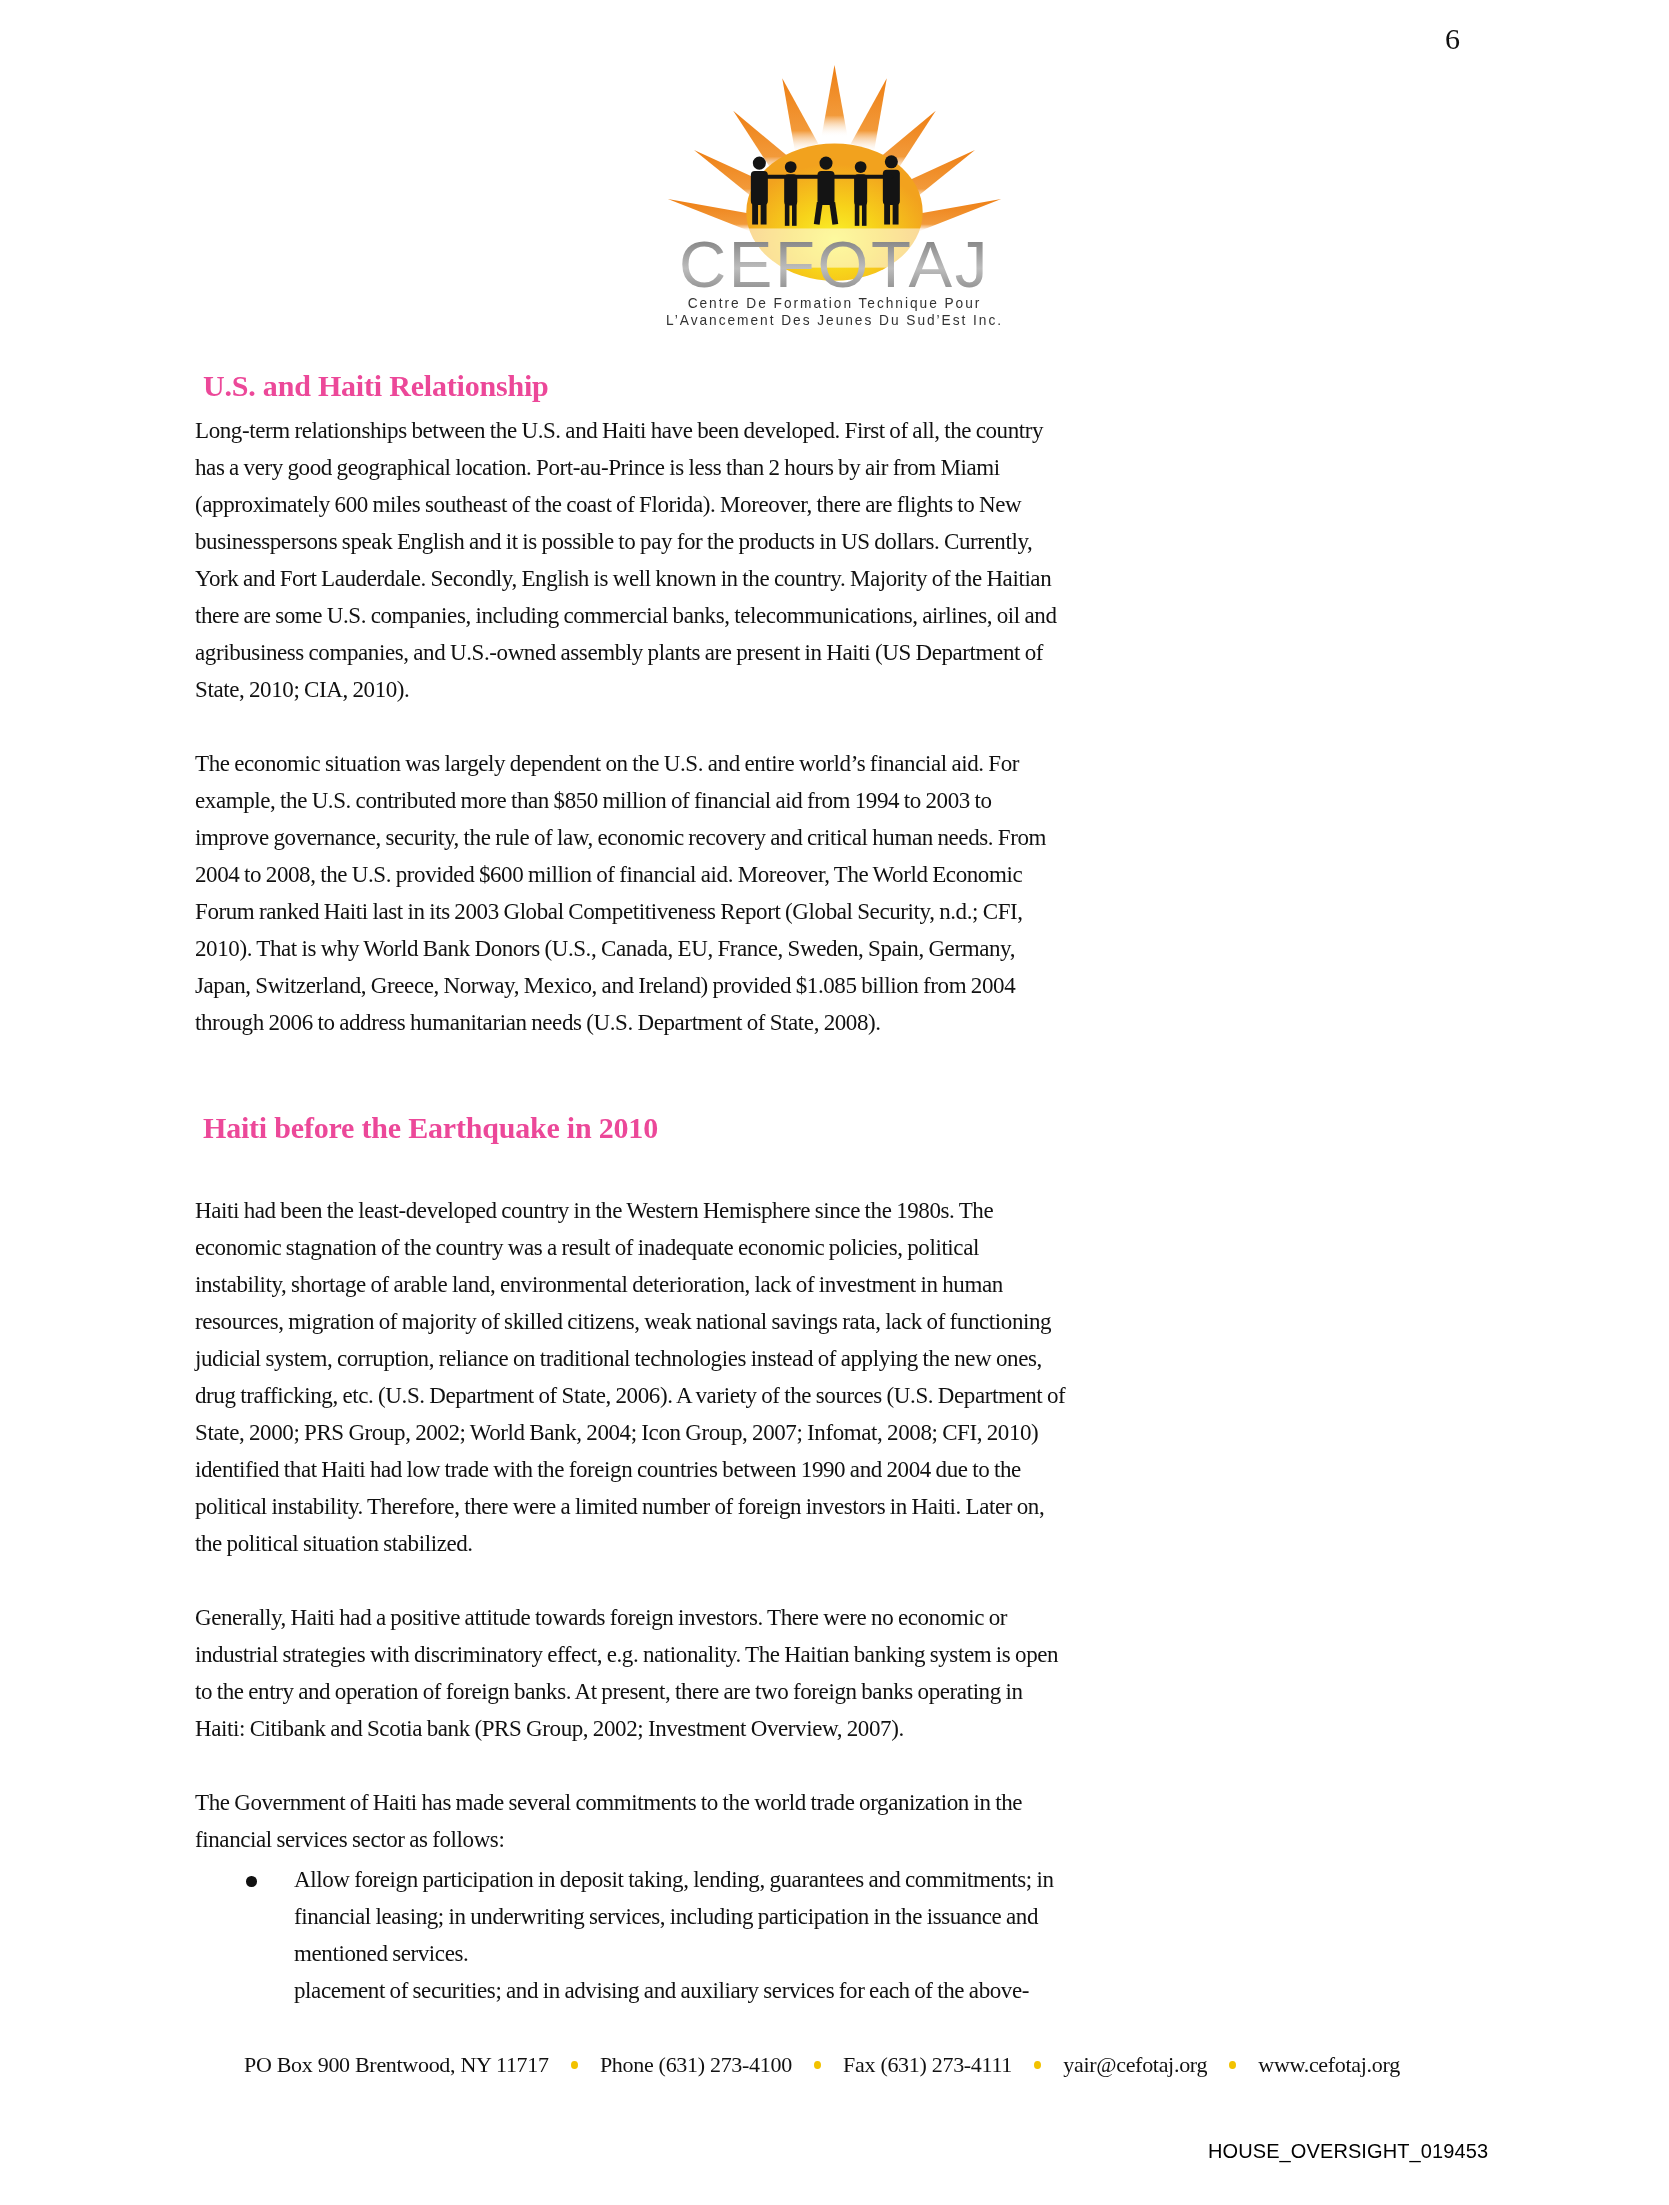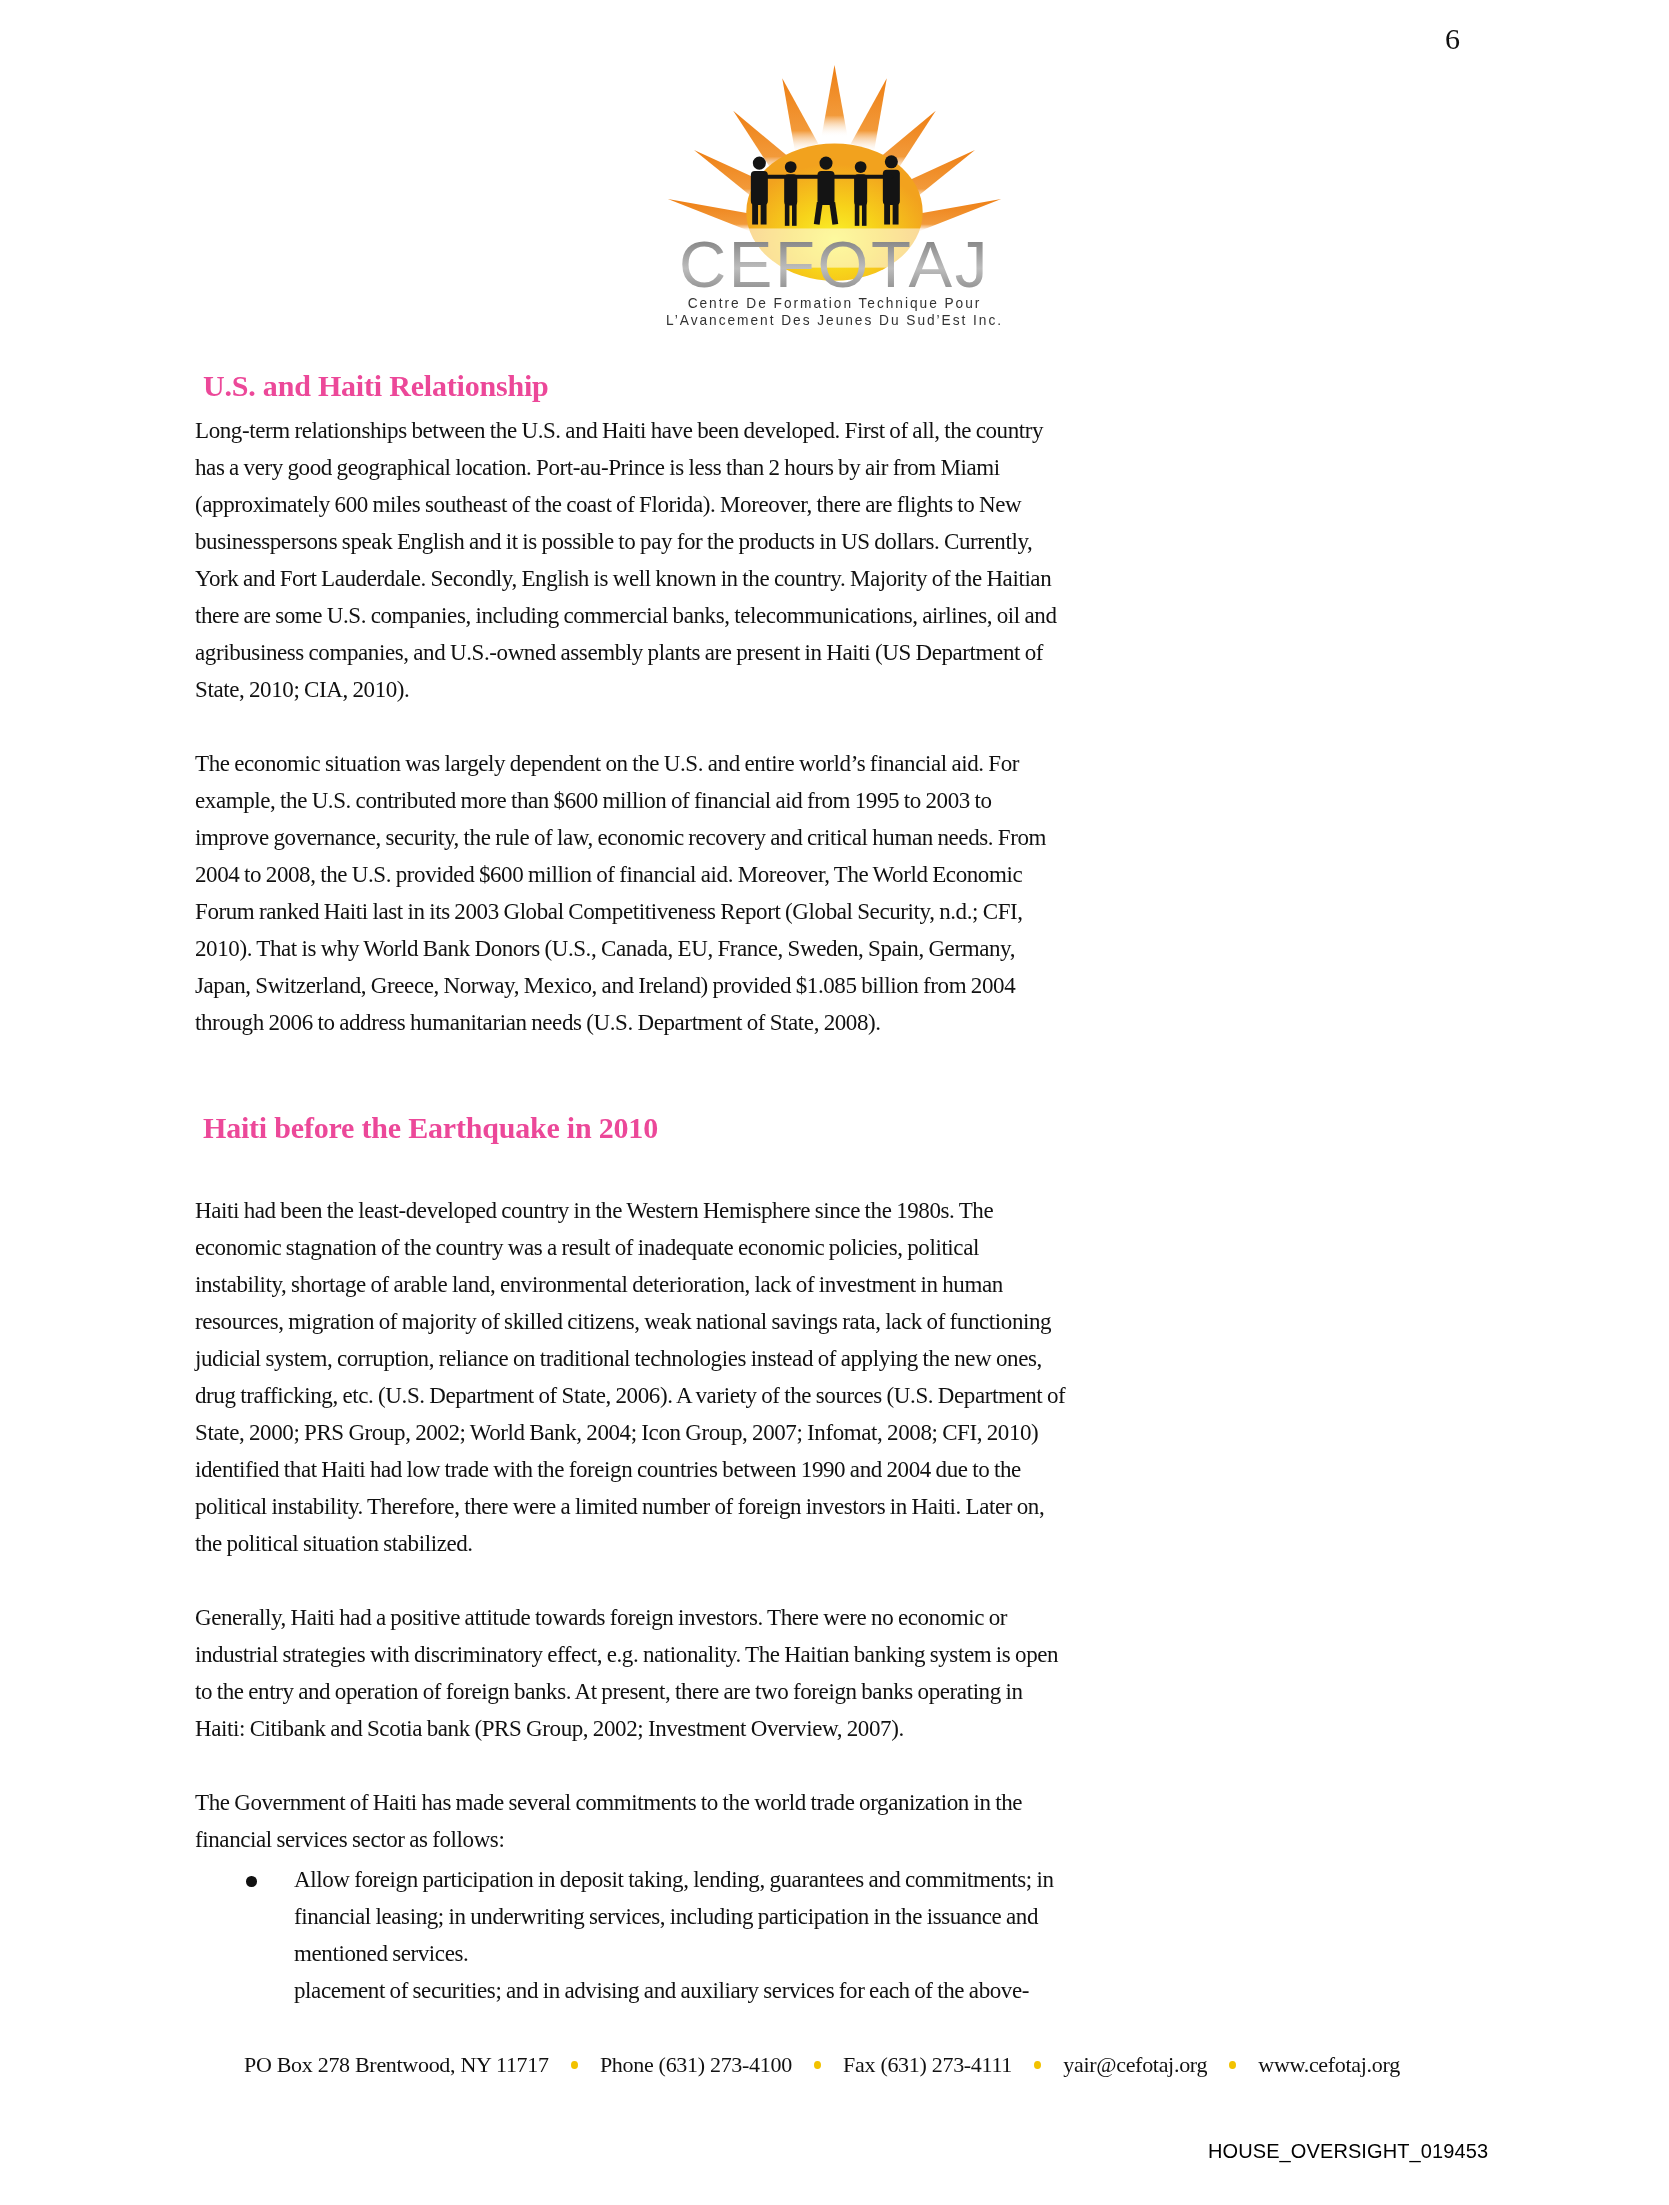--- a/index.html
+++ b/index.html
@@ -110,21 +110,21 @@
     <span class="line">(approximately 600 miles southeast of the coast of Florida). Moreover, there are flights to New</span>
     <span class="line">businesspersons speak English and it is possible to pay for the products in US dollars. Currently,</span>
     <span class="line">York and Fort Lauderdale. Secondly, English is well known in the country. Majority of the Haitian</span>
     <span class="line">there are some U.S. companies, including commercial banks, telecommunications, airlines, oil and</span>
     <span class="line">agribusiness companies, and U.S.-owned assembly plants are present in Haiti (US Department of</span>
     <span class="line">State, 2010; CIA, 2010).</span>
   </p>
   <div class="gap-small"></div>
   <p class="para">
     <span class="line">The economic situation was largely dependent on the U.S. and entire world’s financial aid. For</span>
-    <span class="line">example, the U.S. contributed more than $600 million of financial aid from 1995 to 2003 to</span>
+    <span class="line">example, the U.S. contributed more than $850 million of financial aid from 1994 to 2003 to</span>
     <span class="line">improve governance, security, the rule of law, economic recovery and critical human needs. From</span>
     <span class="line">2004 to 2008, the U.S. provided $600 million of financial aid. Moreover, The World Economic</span>
     <span class="line">Forum ranked Haiti last in its 2003 Global Competitiveness Report (Global Security, n.d.; CFI,</span>
     <span class="line">2010). That is why World Bank Donors (U.S., Canada, EU, France, Sweden, Spain, Germany,</span>
     <span class="line">Japan, Switzerland, Greece, Norway, Mexico, and Ireland) provided $1.085 billion from 2004</span>
     <span class="line">through 2006 to address humanitarian needs (U.S. Department of State, 2008).</span>
   </p>
   <div class="gap-med"></div>
 
   <h2 class="heading">Haiti before the Earthquake in 2010</h2>
@@ -158,17 +158,17 @@
       <span class="bullet-dot"></span>
       <span class="line">Allow foreign participation in deposit taking, lending, guarantees and commitments; in</span>
       <span class="line">financial leasing; in underwriting services, including participation in the issuance and</span>
       <span class="line">mentioned services.</span>
       <span class="line">placement of securities; and in advising and auxiliary services for each of the above-</span>
     </li>
   </ul>
 </div>
 
 <div class="footer">
-  <span>PO Box 278 Brentwood, NY 11717</span><span class="sep"></span><span>Phone (631) 273-4100</span><span class="sep"></span><span>Fax (631) 273-4111</span><span class="sep"></span><span>yair@cefotaj.org</span><span class="sep"></span><span>www.cefotaj.org</span>
+  <span>PO Box 900 Brentwood, NY 11717</span><span class="sep"></span><span>Phone (631) 273-4100</span><span class="sep"></span><span>Fax (631) 273-4111</span><span class="sep"></span><span>yair@cefotaj.org</span><span class="sep"></span><span>www.cefotaj.org</span>
 </div>
 
 <div class="bates">HOUSE_OVERSIGHT_019453</div>
 
 
 </body></html>

